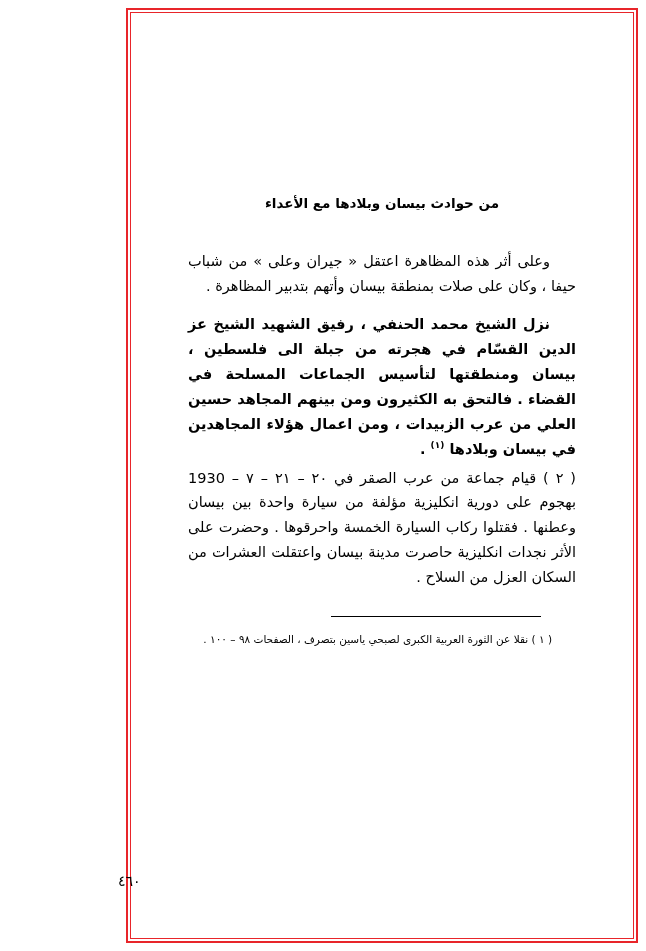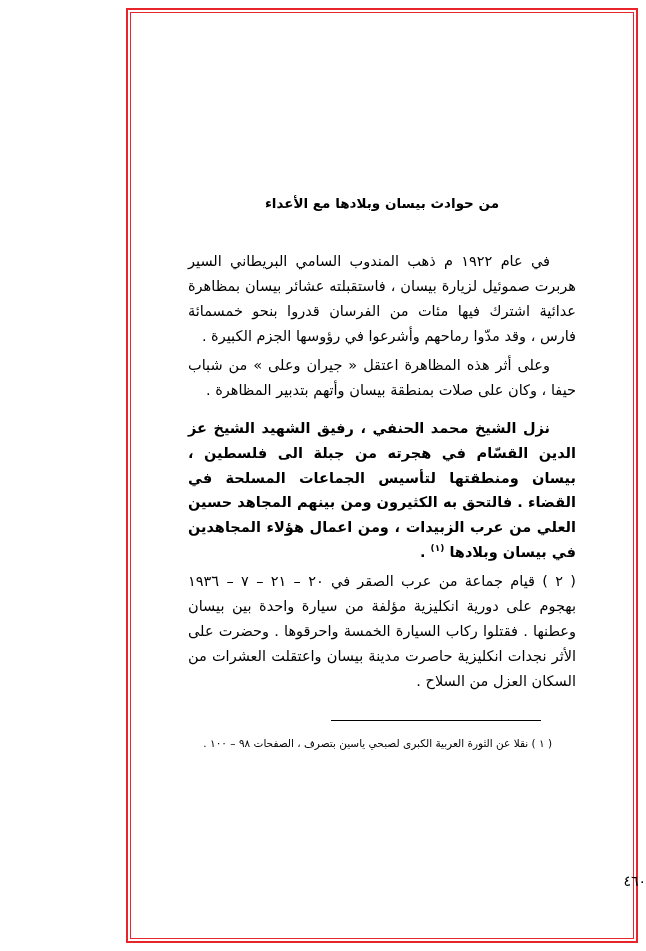--- a/index.html
+++ b/index.html
@@ -84,48 +84,47 @@
     line-height: 1.6;
     text-align: right;
     margin: 14px;
     padding-right: 10px;
   }
   .page-number {
     position: absolute;
     left: 0;
     right: 0;
     bottom: 62px;
-    text-align: right;
+    text-align: left;
     font-size: 14px;
     color: #000;
   }
   sup {
     font-size: 9px;
     vertical-align: super;
   }
 </style>
 </head>
 <body>
 
 <div class="page">
   <div class="frame-outer"></div>
   <div class="frame-inner"></div>
 
   <div class="content">
 
     <h1 class="heading">من حوادث بيسان وبلادها مع الأعداء</h1>
 
-    <p class="para indent">في عام ١٩٢٢ م ذهب المندوب السامي البريطاني السير هربرت صموئيل لزيارة بيسان ، فاستقبلته عشائر بيسان بمظاهرة عدائية اشترك فيها مئات من الفرسان قدروا بنحو خمسمائة فارس ، وقد مدّوا رماحهم وأشرعوا في رؤوسها الجزم الكبيرة .</p>
 
     <p class="para indent">وعلى أثر هذه المظاهرة اعتقل « جيران وعلى » من شباب حيفا ، وكان على صلات بمنطقة بيسان وأتهم بتدبير المظاهرة .</p>
 
     <p class="para indent gap"><span>نزل الشيخ محمد الحنفي ، رفيق الشهيد الشيخ عز الدين القسّام في هجرته من جبلة الى فلسطين ، بيسان ومنطقتها لتأسيس الجماعات المسلحة في القضاء . فالتحق به الكثيرون ومن بينهم المجاهد حسين العلي من عرب الزبيدات ، ومن اعمال هؤلاء المجاهدين في بيسان وبلادها</span> <sup>(١)</sup> <span>.</span></p>
 
 
-    <p class="para numbered">( ٢ ) قيام جماعة من عرب الصقر في ٢٠ – ٢١ – ٧ – ١٩٣٦ بهجوم على دورية انكليزية مؤلفة من سيارة واحدة بين بيسان وعطنها . فقتلوا ركاب السيارة الخمسة واحرقوها . وحضرت على الأثر نجدات انكليزية حاصرت مدينة بيسان واعتقلت العشرات من السكان العزل من السلاح .</p>
+    <p class="para numbered">( ٢ ) قيام جماعة من عرب الصقر في ٢٠ – ٢١ – ٧ – 1930 بهجوم على دورية انكليزية مؤلفة من سيارة واحدة بين بيسان وعطنها . فقتلوا ركاب السيارة الخمسة واحرقوها . وحضرت على الأثر نجدات انكليزية حاصرت مدينة بيسان واعتقلت العشرات من السكان العزل من السلاح .</p>
 
     <div class="footnote-rule"></div>
 
     <p class="footnote">( ١ ) نقلا عن الثورة العربية الكبرى لصبحي ياسين بتصرف ، الصفحات ٩٨ – ١٠٠ .</p>
 
   </div>
 
   <div class="page-number">٤٦٠</div>
 </div>
 

